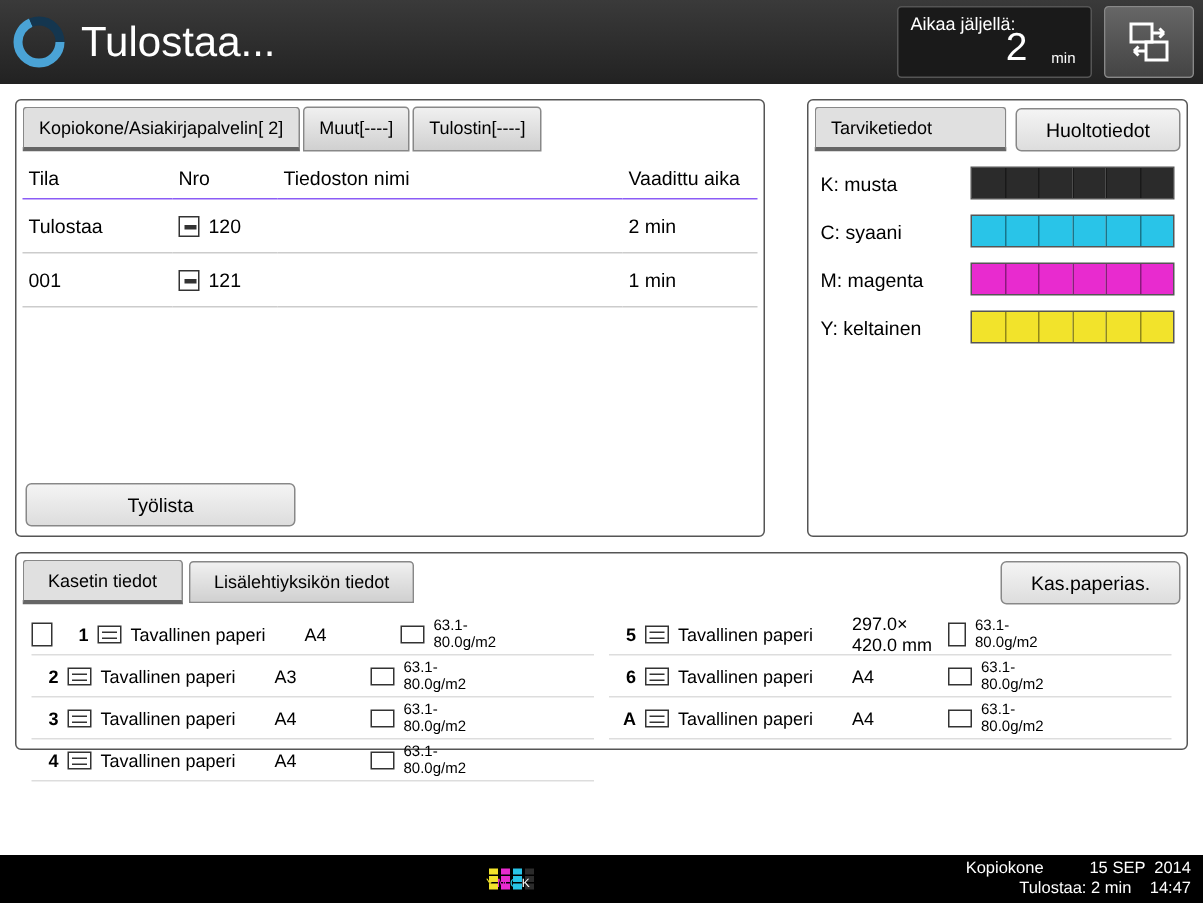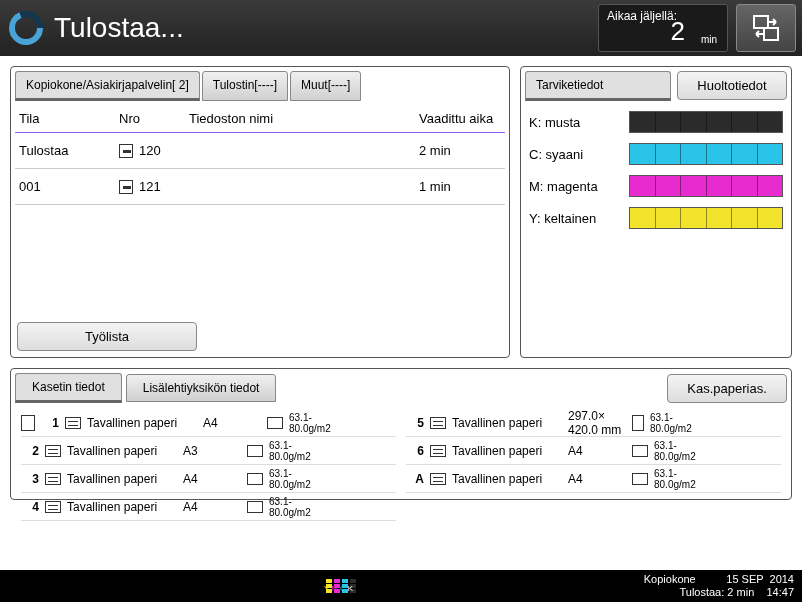--- a/index.html
+++ b/index.html
@@ -43,21 +43,21 @@
     width: 60px; height: 48px;
     background: linear-gradient(to bottom, #666, #444);
     border: 1px solid #888;
     border-radius: 3px;
     display: flex; align-items: center; justify-content: center;
   }
   .swap-btn svg { width: 32px; height: 28px; }
   .content {
     padding: 10px 10px 4px 10px;
   }
-  .row1 { display: flex; gap: 10px; }
+  .row1 { display: flex; gap: 28px; }
   .jobs-panel {
     width: 500px;
     height: 292px;
     border: 1px solid #555;
     border-radius: 4px;
     position: relative;
     padding: 4px;
   }
   .tabs { display: flex; gap: 2px; }
   .tab {
@@ -105,21 +105,21 @@
     bottom: 6px; left: 6px;
     width: 180px;
   }
   .supply-panel {
     flex: 1;
     height: 292px;
     border: 1px solid #555;
     border-radius: 4px;
     padding: 4px;
   }
-  .supply-head { display: flex; align-items: flex-start; gap: 6px; margin-bottom: 8px;}
+  .supply-head { display: flex; align-items: flex-end; gap: 6px; margin-bottom: 8px;}
   .supply-head .tab { flex:1; }
   .supply-row { display: flex; align-items: center; margin: 10px 4px; }
   .supply-lbl { width: 100px; font-size: 13px; }
   .bar {
     flex: 1;
     height: 22px;
     display: flex;
     border: 1px solid #555;
   }
   .bar .seg { flex:1; height:100%; }
@@ -200,22 +200,22 @@
     </svg>
   </div>
 </div>
 
 <div class="content">
   <div class="row1">
 
     <div class="jobs-panel">
       <div class="tabs">
         <div class="tab active">Kopiokone/Asiakirjapalvelin[     2]</div>
+        <div class="tab">Muut[----]</div>
         <div class="tab">Tulostin[----]</div>
-        <div class="tab">Muut[----]</div>
       </div>
       <table class="job-table">
         <thead>
           <tr>
             <th class="col-tila">Tila</th>
             <th class="col-nro">Nro</th>
             <th class="col-fname">Tiedoston nimi</th>
             <th class="col-time">Vaadittu aika</th>
           </tr>
         </thead>

